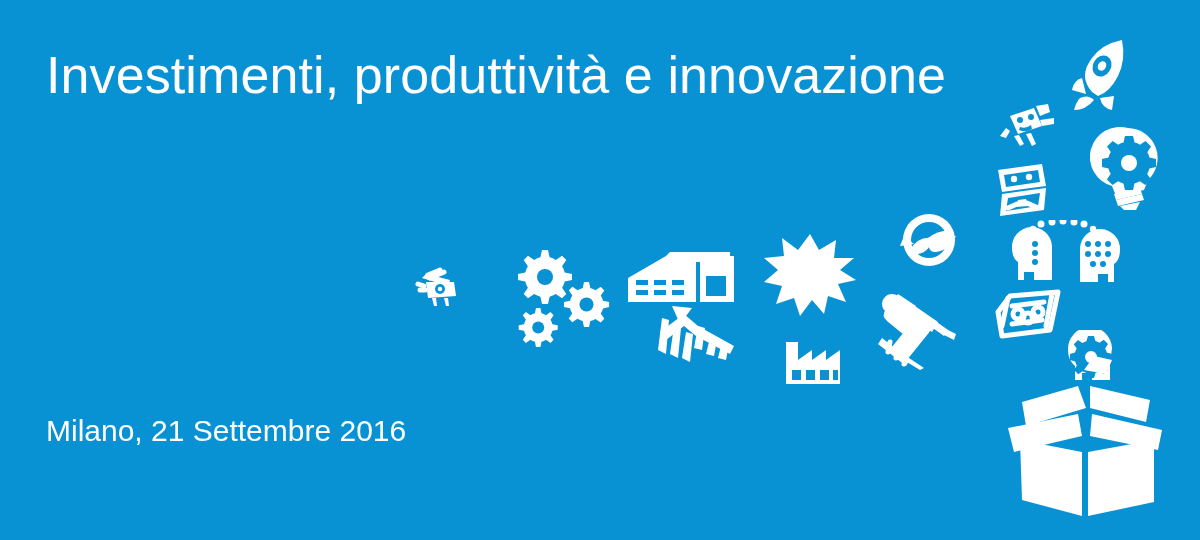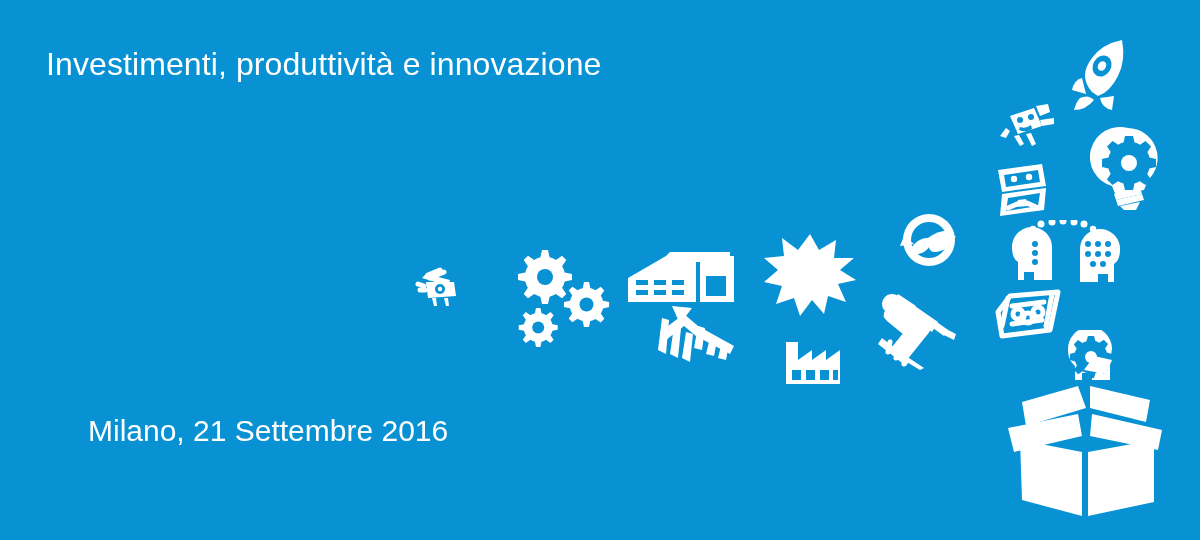--- a/index.html
+++ b/index.html
@@ -12,37 +12,36 @@
     width: 1200px;
     height: 540px;
     background: #0892d4;
     overflow: hidden;
     font-family: "Liberation Sans", sans-serif;
   }
   #title {
     position: absolute;
     left: 46px;
     top: 46px;
-    font-size: 32px;
+    font-size: 52px;
     line-height: 1.15;
     color: #ffffff;
     font-weight: 400;
     letter-spacing: 0.1px;
     white-space: nowrap;
   }
   #subtitle {
     position: absolute;
     left: 46px;
     top: 414px;
     font-size: 30px;
     line-height: 1.15;
     color: #ffffff;
     font-weight: 400;
     white-space: nowrap;
-    margin-left: 42px;
   }
   .icon {
     position: absolute;
     color: #ffffff;
   }
   .icon svg { display: block; width: 100%; height: 100%; }
   .fillw { fill: #ffffff; }
   .strokew { fill: none; stroke: #ffffff; stroke-width: 5; stroke-linecap: round; stroke-linejoin: round; }
 </style>
 </head>

